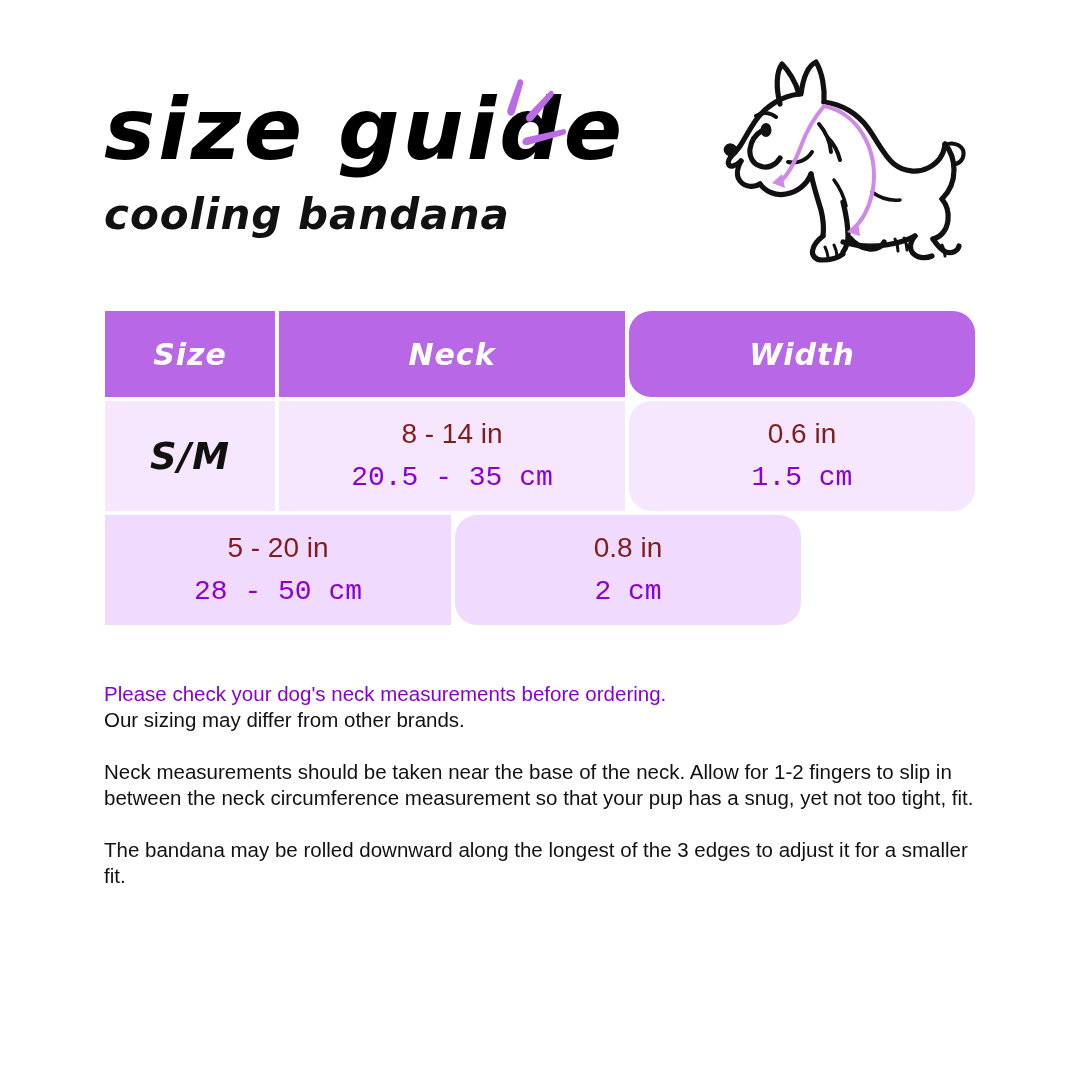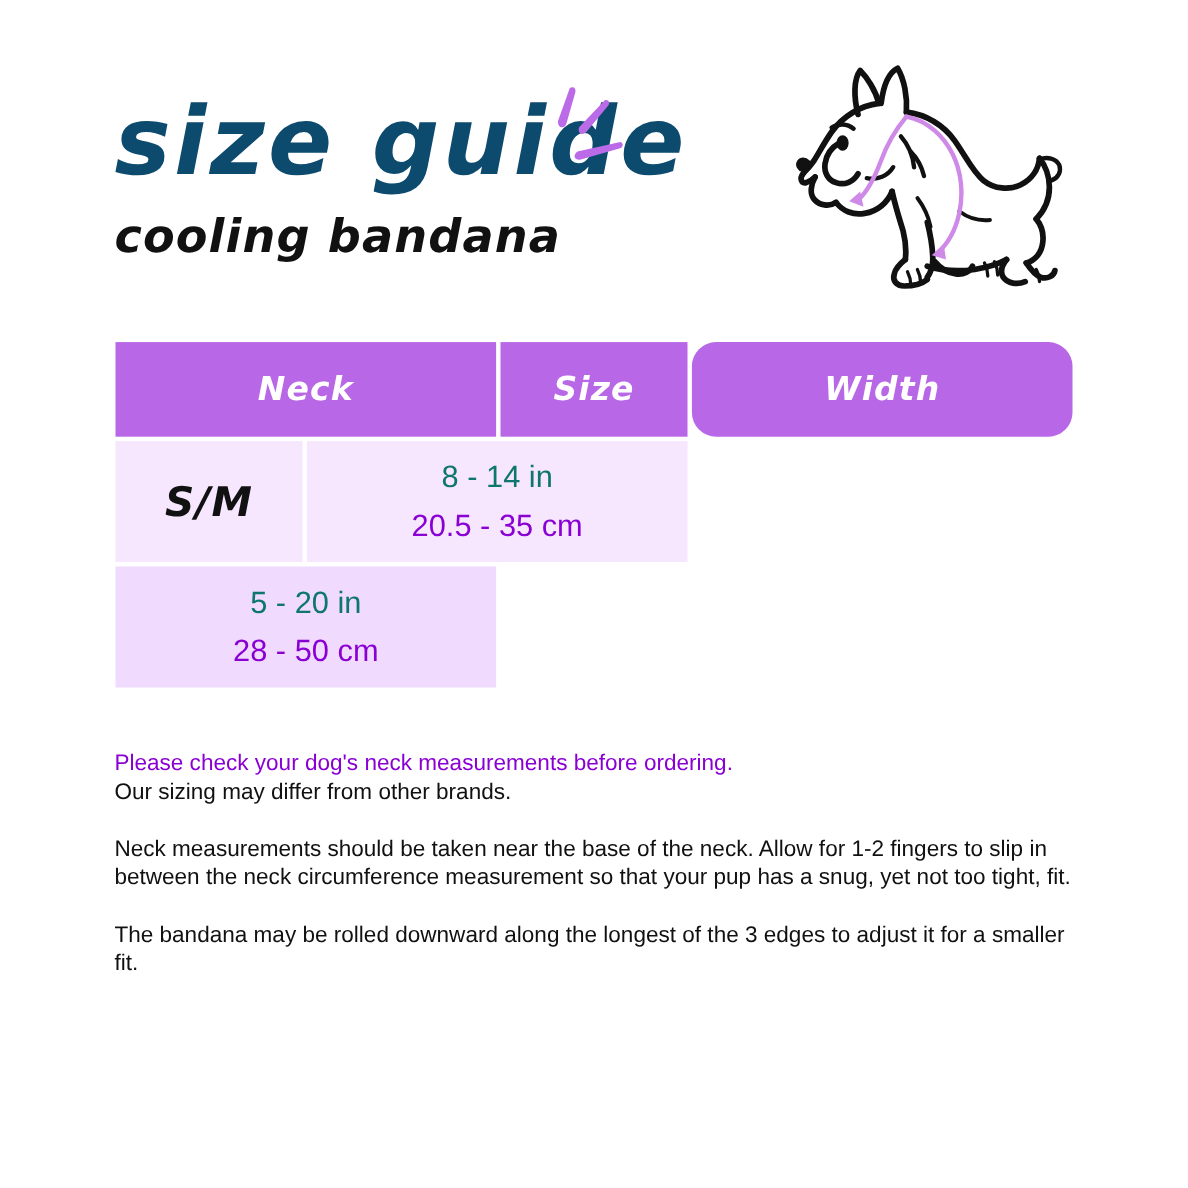--- a/index.html
+++ b/index.html
@@ -31,21 +31,21 @@
     width: 520px;
   }
 
   #title-main {
     font-family: "DejaVu Sans", sans-serif;
     font-size: 86px;
     font-weight: 700;
     font-style: italic;
     letter-spacing: 3px;
     line-height: 1;
-    color: #0c4a6e;
+    color: #000000;
     margin: 0;
     white-space: nowrap;
   }
 
   #title-sub {
     font-family: "DejaVu Sans", sans-serif;
     font-size: 42px;
     font-weight: 700;
     font-style: italic;
     letter-spacing: 1px;
@@ -121,27 +121,27 @@
     font-size: 37px;
     font-weight: 700;
     font-style: italic;
     color: #111111;
     letter-spacing: 1px;
   }
 
   .val-in {
     font-family: "Liberation Sans", sans-serif;
     font-size: 28px;
-    color: #0f766e;
+    color: #7f1d1d;
     line-height: 1;
     margin-bottom: 16px;
   }
 
   .val-cm {
-    font-family: Liberation Sans, sans-serif;
+    font-family: Liberation Mono, monospace;
     font-size: 28px;
     color: #8a00d4;
     line-height: 1;
   }
 
   
   #notes {
     position: absolute;
     left: 104px;
     top: 681px;
@@ -238,46 +238,54 @@
       <path d="M76 132 L66 141 L79 146 Z"></path>
       <path d="M152 180 L141 190 L154 194 Z"></path>
     </g>
   </svg>
 
 </div>
 
 <div id="size-table">
 
   <div class="t-row head-row">
+    <div class="t-cell c-size">
+      <span class="head-label">Size</span>
+    </div>
     <div class="t-cell c-neck">
       <span class="head-label">Neck</span>
-    </div>
-    <div class="t-cell c-size">
-      <span class="head-label">Size</span>
     </div>
     <div class="t-cell c-width">
       <span class="head-label">Width</span>
     </div>
   </div>
 
   <div class="t-row body-row-1">
     <div class="t-cell c-size">
       <span class="size-label">S/M</span>
     </div>
     <div class="t-cell c-neck">
       <span class="val-in">8 - 14 in</span>
       <span class="val-cm">20.5 - 35 cm</span>
+    </div>
+    <div class="t-cell c-width">
+      <span class="val-in">0.6 in</span>
+      <span class="val-cm">1.5 cm</span>
     </div>
   </div>
 
   <div class="t-row body-row-2">
     <div class="t-cell c-neck">
       <span class="val-in">5 - 20 in</span>
       <span class="val-cm">28 - 50 cm</span>
     </div>
+    <div class="t-cell c-width">
+      <span class="val-in">0.8 in</span>
+      <span class="val-cm">2 cm</span>
+    </div>
   </div>
 
 </div>
 
 <div id="notes">
 
   <p class="note-para">
     <span class="note-line accent">Please check your dog's neck measurements before ordering.</span>
     <span class="note-line">Our sizing may differ from other brands.</span>
   </p>

